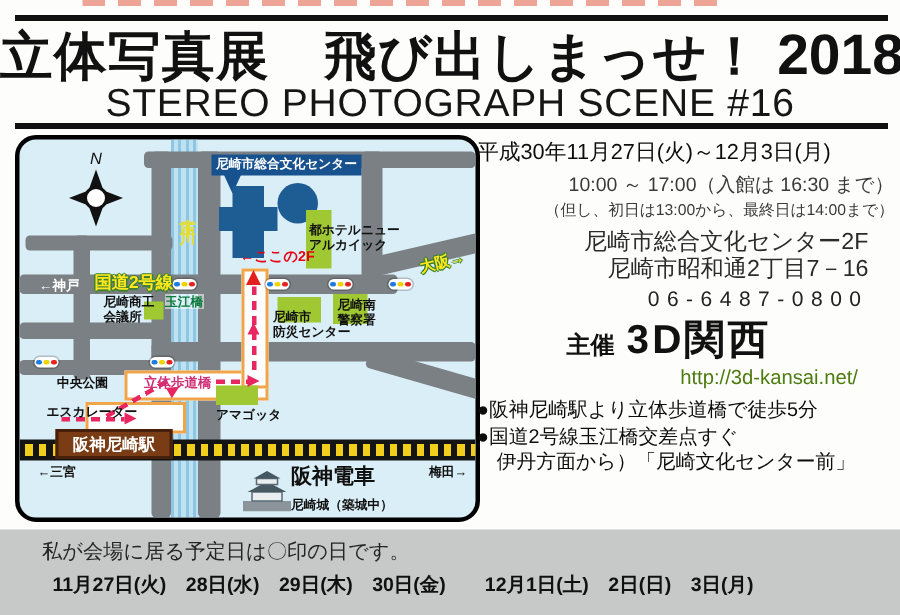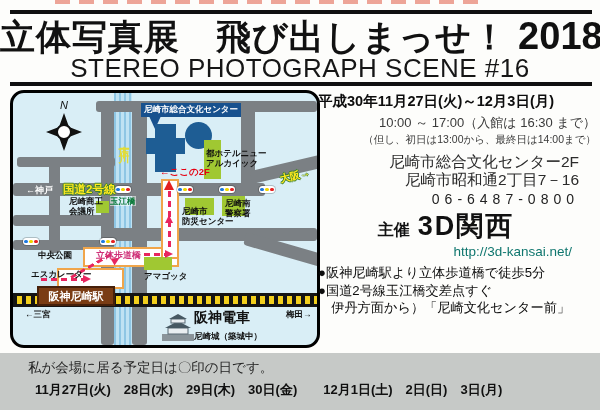--- a/index.html
+++ b/index.html
@@ -38,29 +38,29 @@
   .arr-r{position:absolute;width:0;height:0;border-top:4px solid transparent;border-bottom:4px solid transparent;border-left:8px solid #e8265f;}
   .arr-u{position:absolute;width:0;height:0;border-left:4px solid transparent;border-right:4px solid transparent;border-bottom:8px solid #e8265f;}
   .arr-u.big{border-left-width:5px;border-right-width:5px;border-bottom:10px solid #e32020;}
   .station{position:absolute;background:#7a3c14;border:2px solid #46200a;color:#fff;font-weight:bold;
     font-size:11px;display:flex;align-items:flex-end;justify-content:center;box-sizing:border-box;}
   .cc-box{position:absolute;background:#17518e;color:#fff;font-size:8.5px;font-weight:bold;
     display:flex;align-items:center;justify-content:center;white-space:nowrap;}
   .cc-ptr{position:absolute;width:0;height:0;border-left:6px solid transparent;border-right:6px solid transparent;border-top:13px solid #17518e;}
   
   .rp{left:318px;top:92px;width:278px;}
-  .rp .date{font-size:14.5px;font-weight:bold;white-space:nowrap;color:#0d0d0d;}
+  .rp .date{font-size:14.5px;font-weight:normal;white-space:nowrap;color:#0d0d0d;}
   .rp .hours{margin-top:3px;font-size:13px;color:#3a3a3a;text-align:right;white-space:nowrap;}
   .rp .note{margin-top:1px;font-size:10.5px;color:#3a3a3a;text-align:right;white-space:nowrap;}
   .rp .venue{margin-top:6px;text-align:right;padding-right:17px;font-size:15.5px;color:#2b2b2b;line-height:1.17;white-space:nowrap;}
   .rp .phone{margin-top:2px;text-align:right;padding-right:17px;font-size:14px;letter-spacing:5px;color:#222;white-space:nowrap;}
   .rp .host{margin-top:1px;text-align:center;padding-right:22px;white-space:nowrap;}
   .rp .host .hl{font-size:16px;font-weight:bold;}
   .rp .host .hn{font-size:27px;font-weight:bold;letter-spacing:2px;margin-left:8px;}
-  .rp .url{text-align:right;padding-right:24px;font-size:13.5px;color:#0f766e;white-space:nowrap;}
+  .rp .url{text-align:right;padding-right:24px;font-size:13.5px;color:#4d7c0f;white-space:nowrap;}
   .rp .bullets{margin-top:5px;font-size:13.2px;line-height:1.32;color:#0d0d0d;}
   .rp .bullets div{white-space:pre;}
   
   .footer{left:0;top:353px;width:600px;height:69px;background:#c6c9c7;}
   .footer .fnote{position:absolute;left:28px;top:6px;font-size:13.5px;color:#242424;}
   .footer .fdates{position:absolute;left:35px;top:28px;font-size:13px;font-weight:bold;color:#101010;white-space:nowrap;}
 </style>
 </head>
 <body>
 

